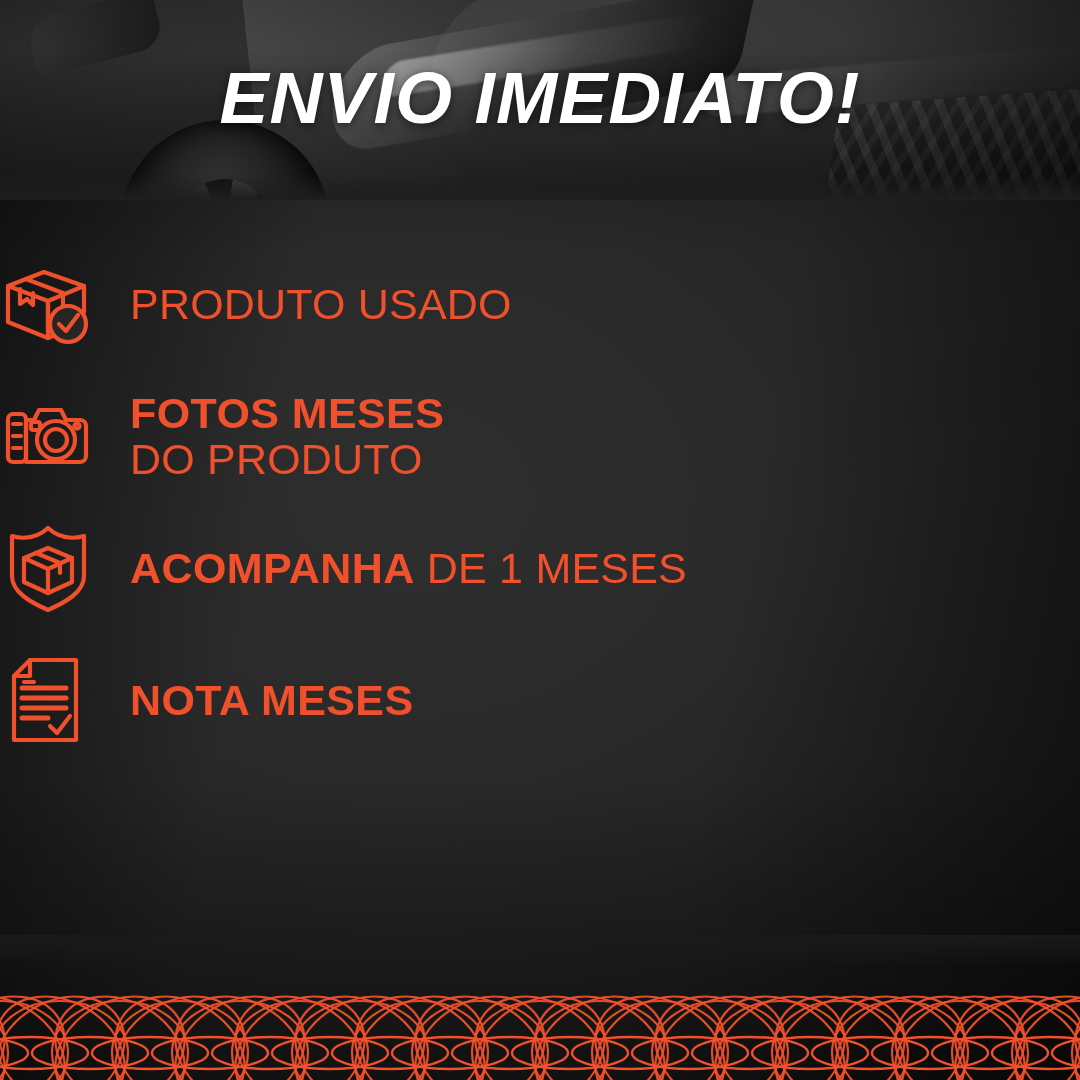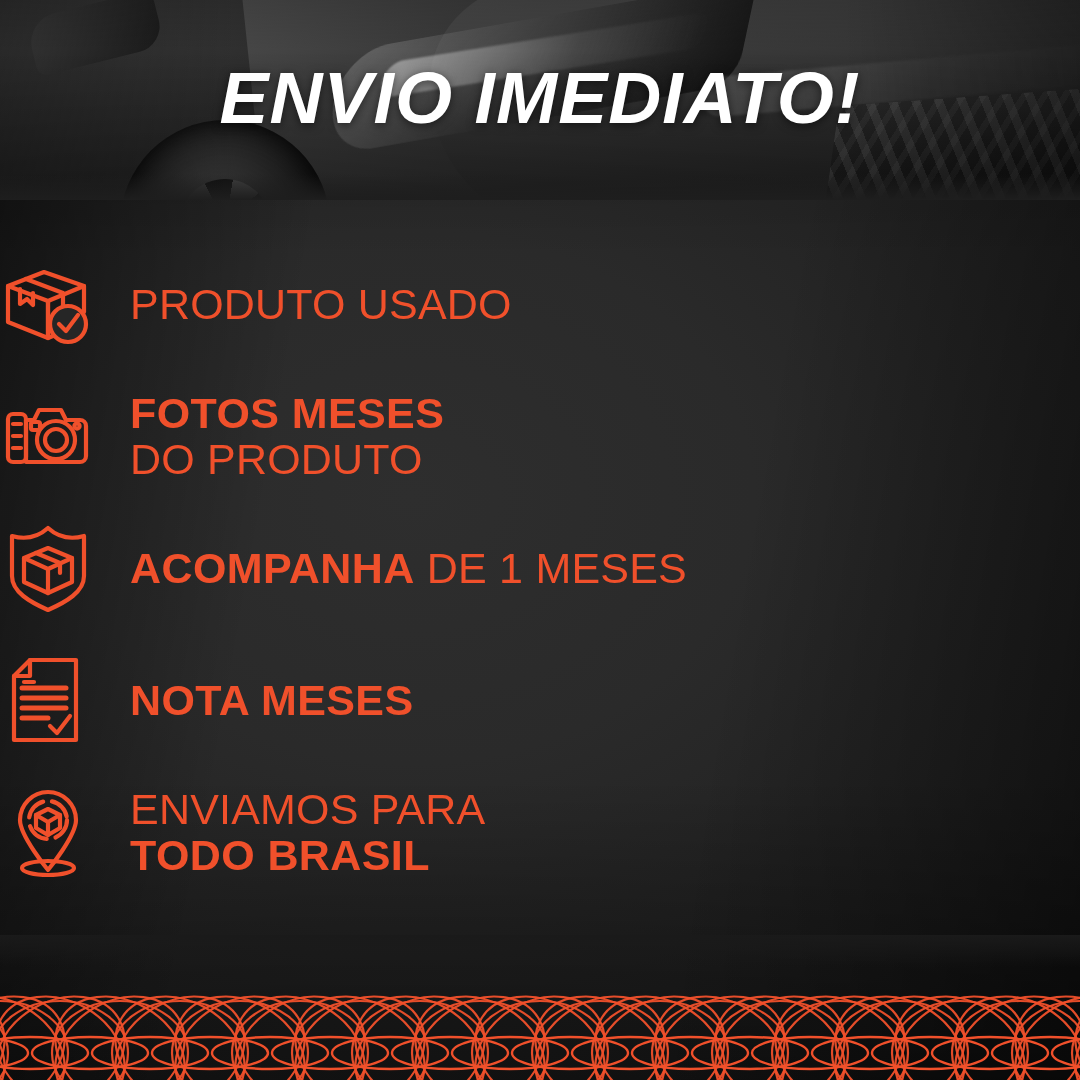--- a/index.html
+++ b/index.html
@@ -290,36 +290,20 @@
           <path d="M22 66 H48" stroke-width="5"></path>
           <path d="M24 30 H34"></path>
           <path d="M50 74 L57 81 L70 64"></path>
         </svg>
       </div>
       <div class="feature-text">
         <span class="ln t-bold">NOTA MESES</span>
       </div>
     </div>
 
-    <div class="feature-row">
-      <div class="feature-icon">
-        <svg width="96" height="96" viewBox="0 0 96 96" fill="none" stroke="#F0502B" stroke-width="4.2" stroke-linejoin="round" stroke-linecap="round">
-          <path d="M48 86 C48 86 76 52 76 36 A28 28 0 0 0 20 36 C20 52 48 86 48 86 Z"></path>
-          <circle cx="48" cy="36" r="19" stroke-dasharray="22 9"></circle>
-          <path d="M48 25 L60 31 L48 38 L36 31 Z"></path>
-          <path d="M36 31 L36 44 L48 51 L48 38"></path>
-          <path d="M60 31 L60 44 L48 51"></path>
-          <ellipse cx="48" cy="84" rx="26" ry="7"></ellipse>
-        </svg>
-      </div>
-      <div class="feature-text">
-        <span class="ln t-reg">ENVIAMOS PARA</span>
-        <span class="ln t-bold">TODO BRASIL</span>
-      </div>
-    </div>
 
   </div>
 
   <div class="pattern">
     <svg width="1080" height="145" viewBox="0 0 1080 145" fill="none" id="pattern-svg">
         <ellipse cx="-120" cy="118" rx="68" ry="52" fill="none" stroke="#F0502B" stroke-width="2.2" transform="rotate(-30 -120 118)" opacity="0.95"></ellipse>
         <ellipse cx="-120" cy="118" rx="68" ry="52" fill="none" stroke="#F0502B" stroke-width="2.2" transform="rotate(0 -120 118)" opacity="0.95"></ellipse>
         <ellipse cx="-120" cy="118" rx="68" ry="52" fill="none" stroke="#F0502B" stroke-width="2.2" transform="rotate(30 -120 118)" opacity="0.95"></ellipse>
         <ellipse cx="-60" cy="118" rx="68" ry="52" fill="none" stroke="#F0502B" stroke-width="2.2" transform="rotate(-30 -60 118)" opacity="0.95"></ellipse>
         <ellipse cx="-60" cy="118" rx="68" ry="52" fill="none" stroke="#F0502B" stroke-width="2.2" transform="rotate(0 -60 118)" opacity="0.95"></ellipse>

